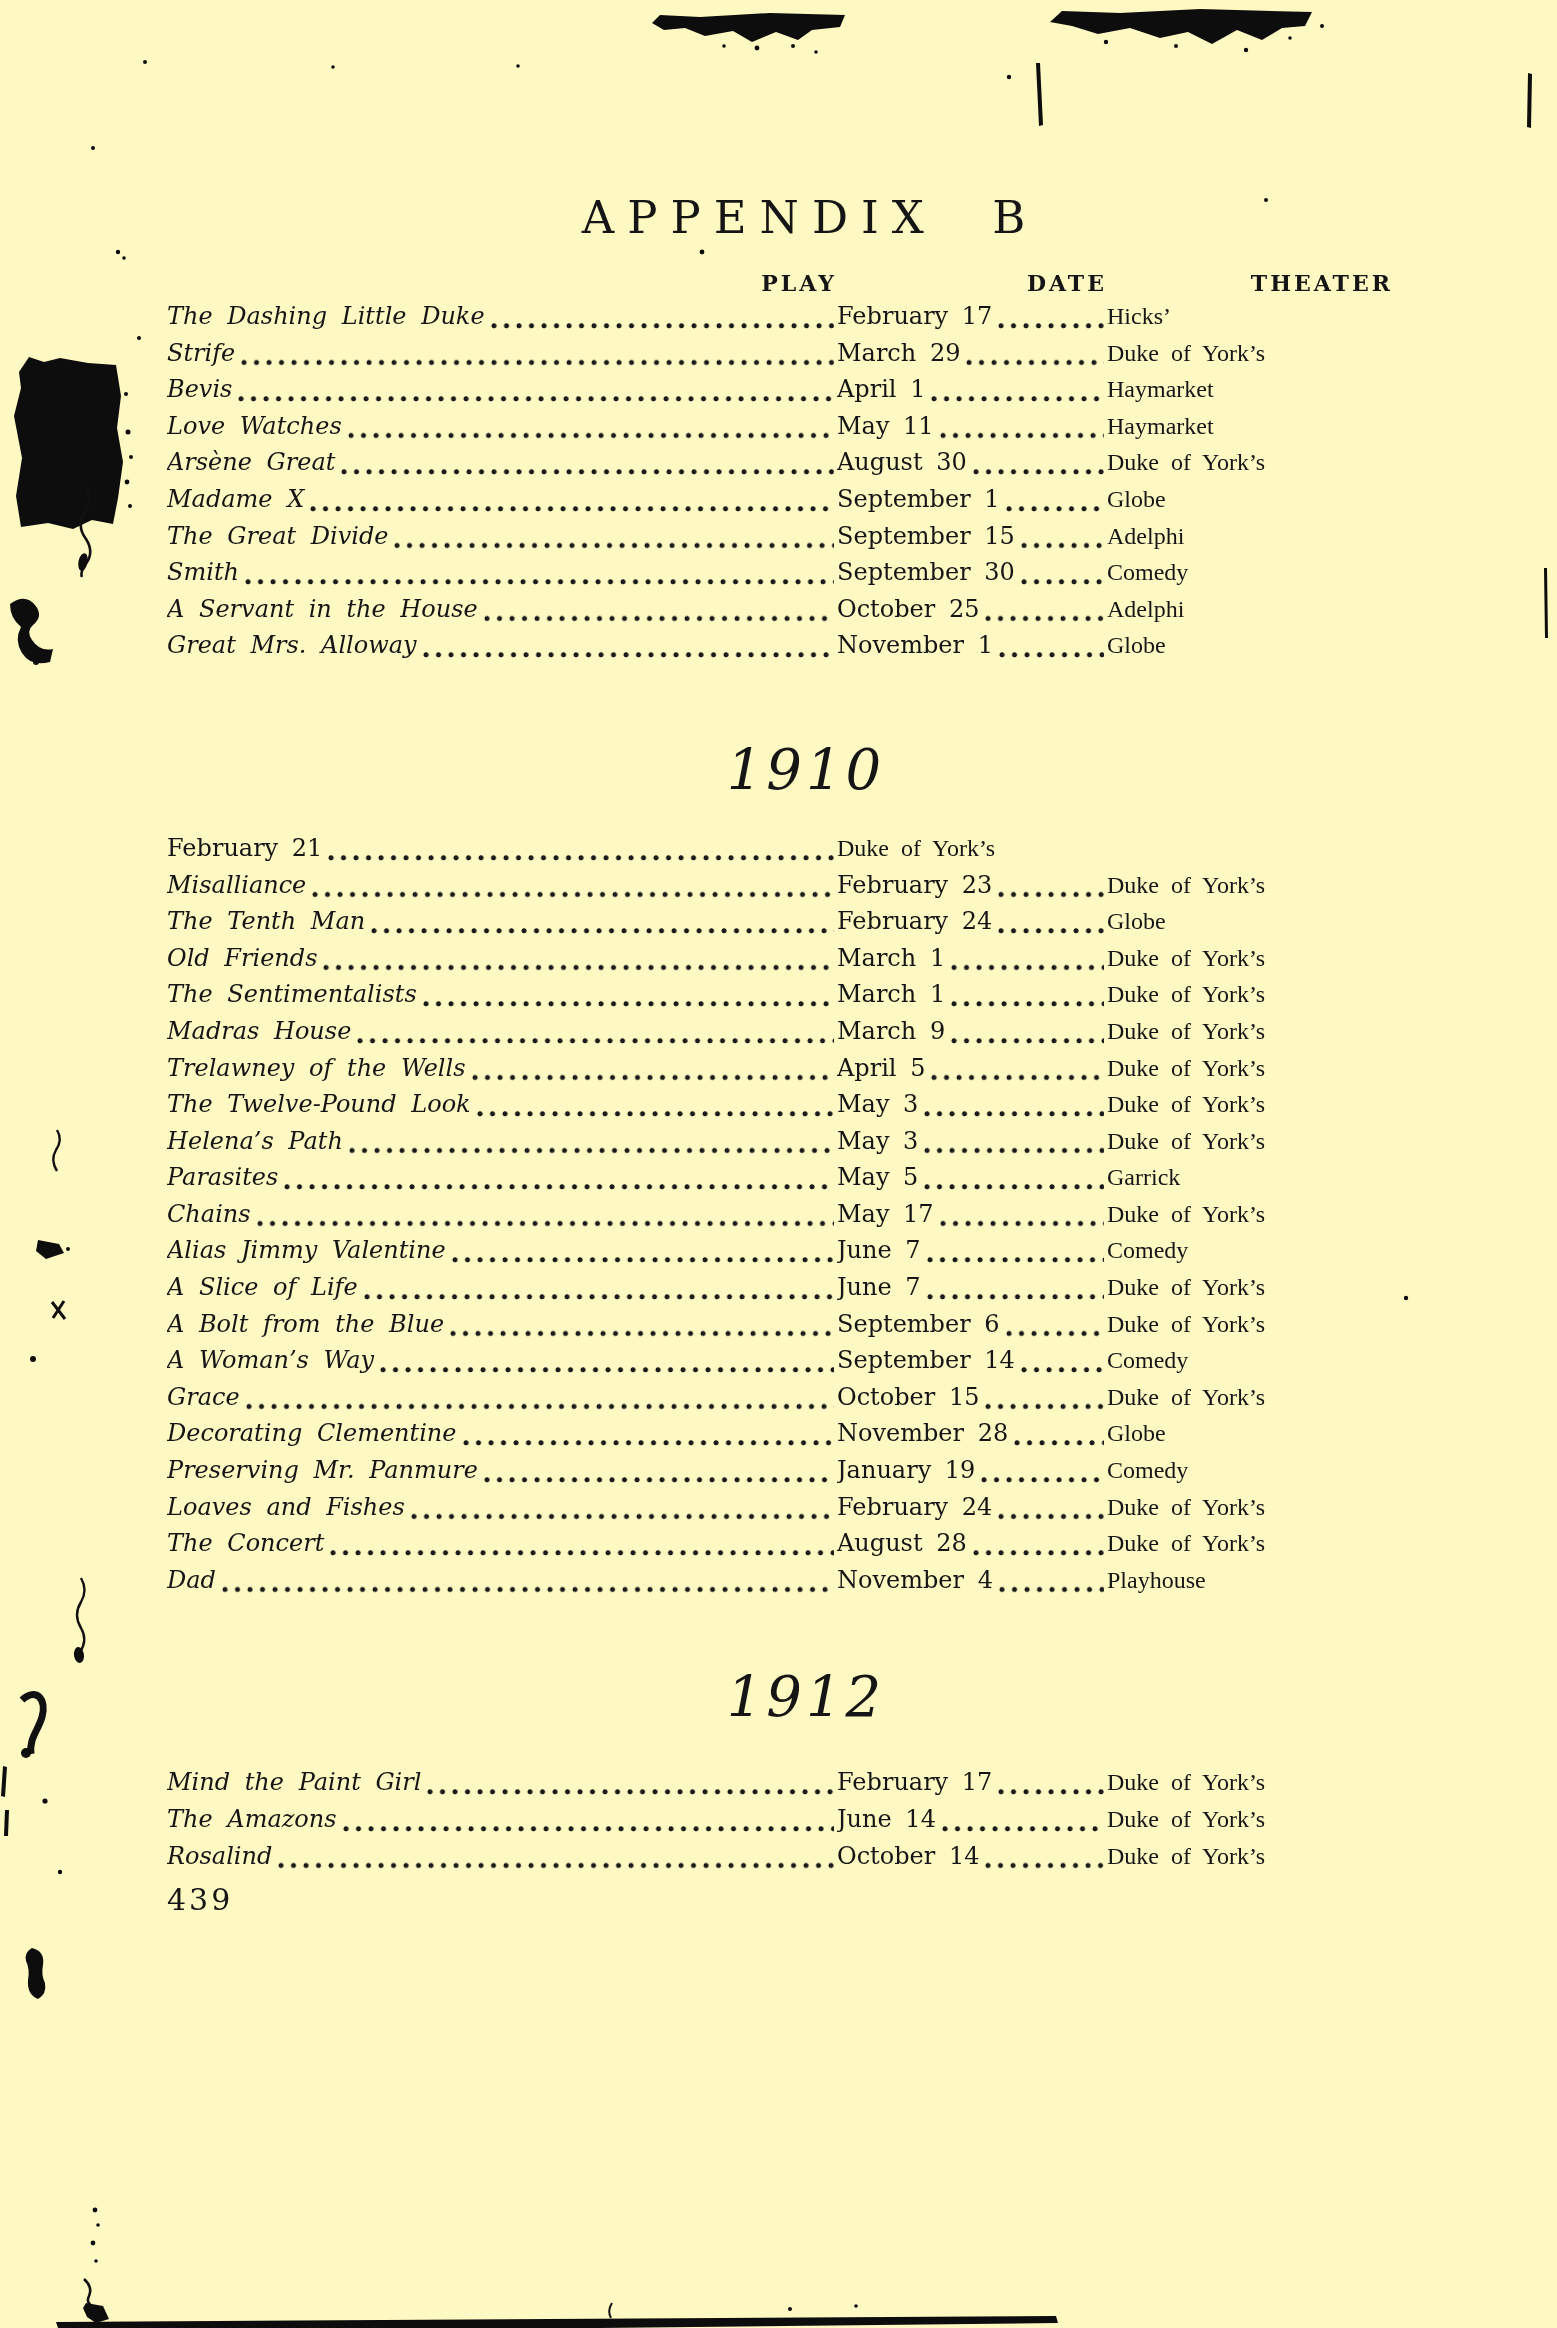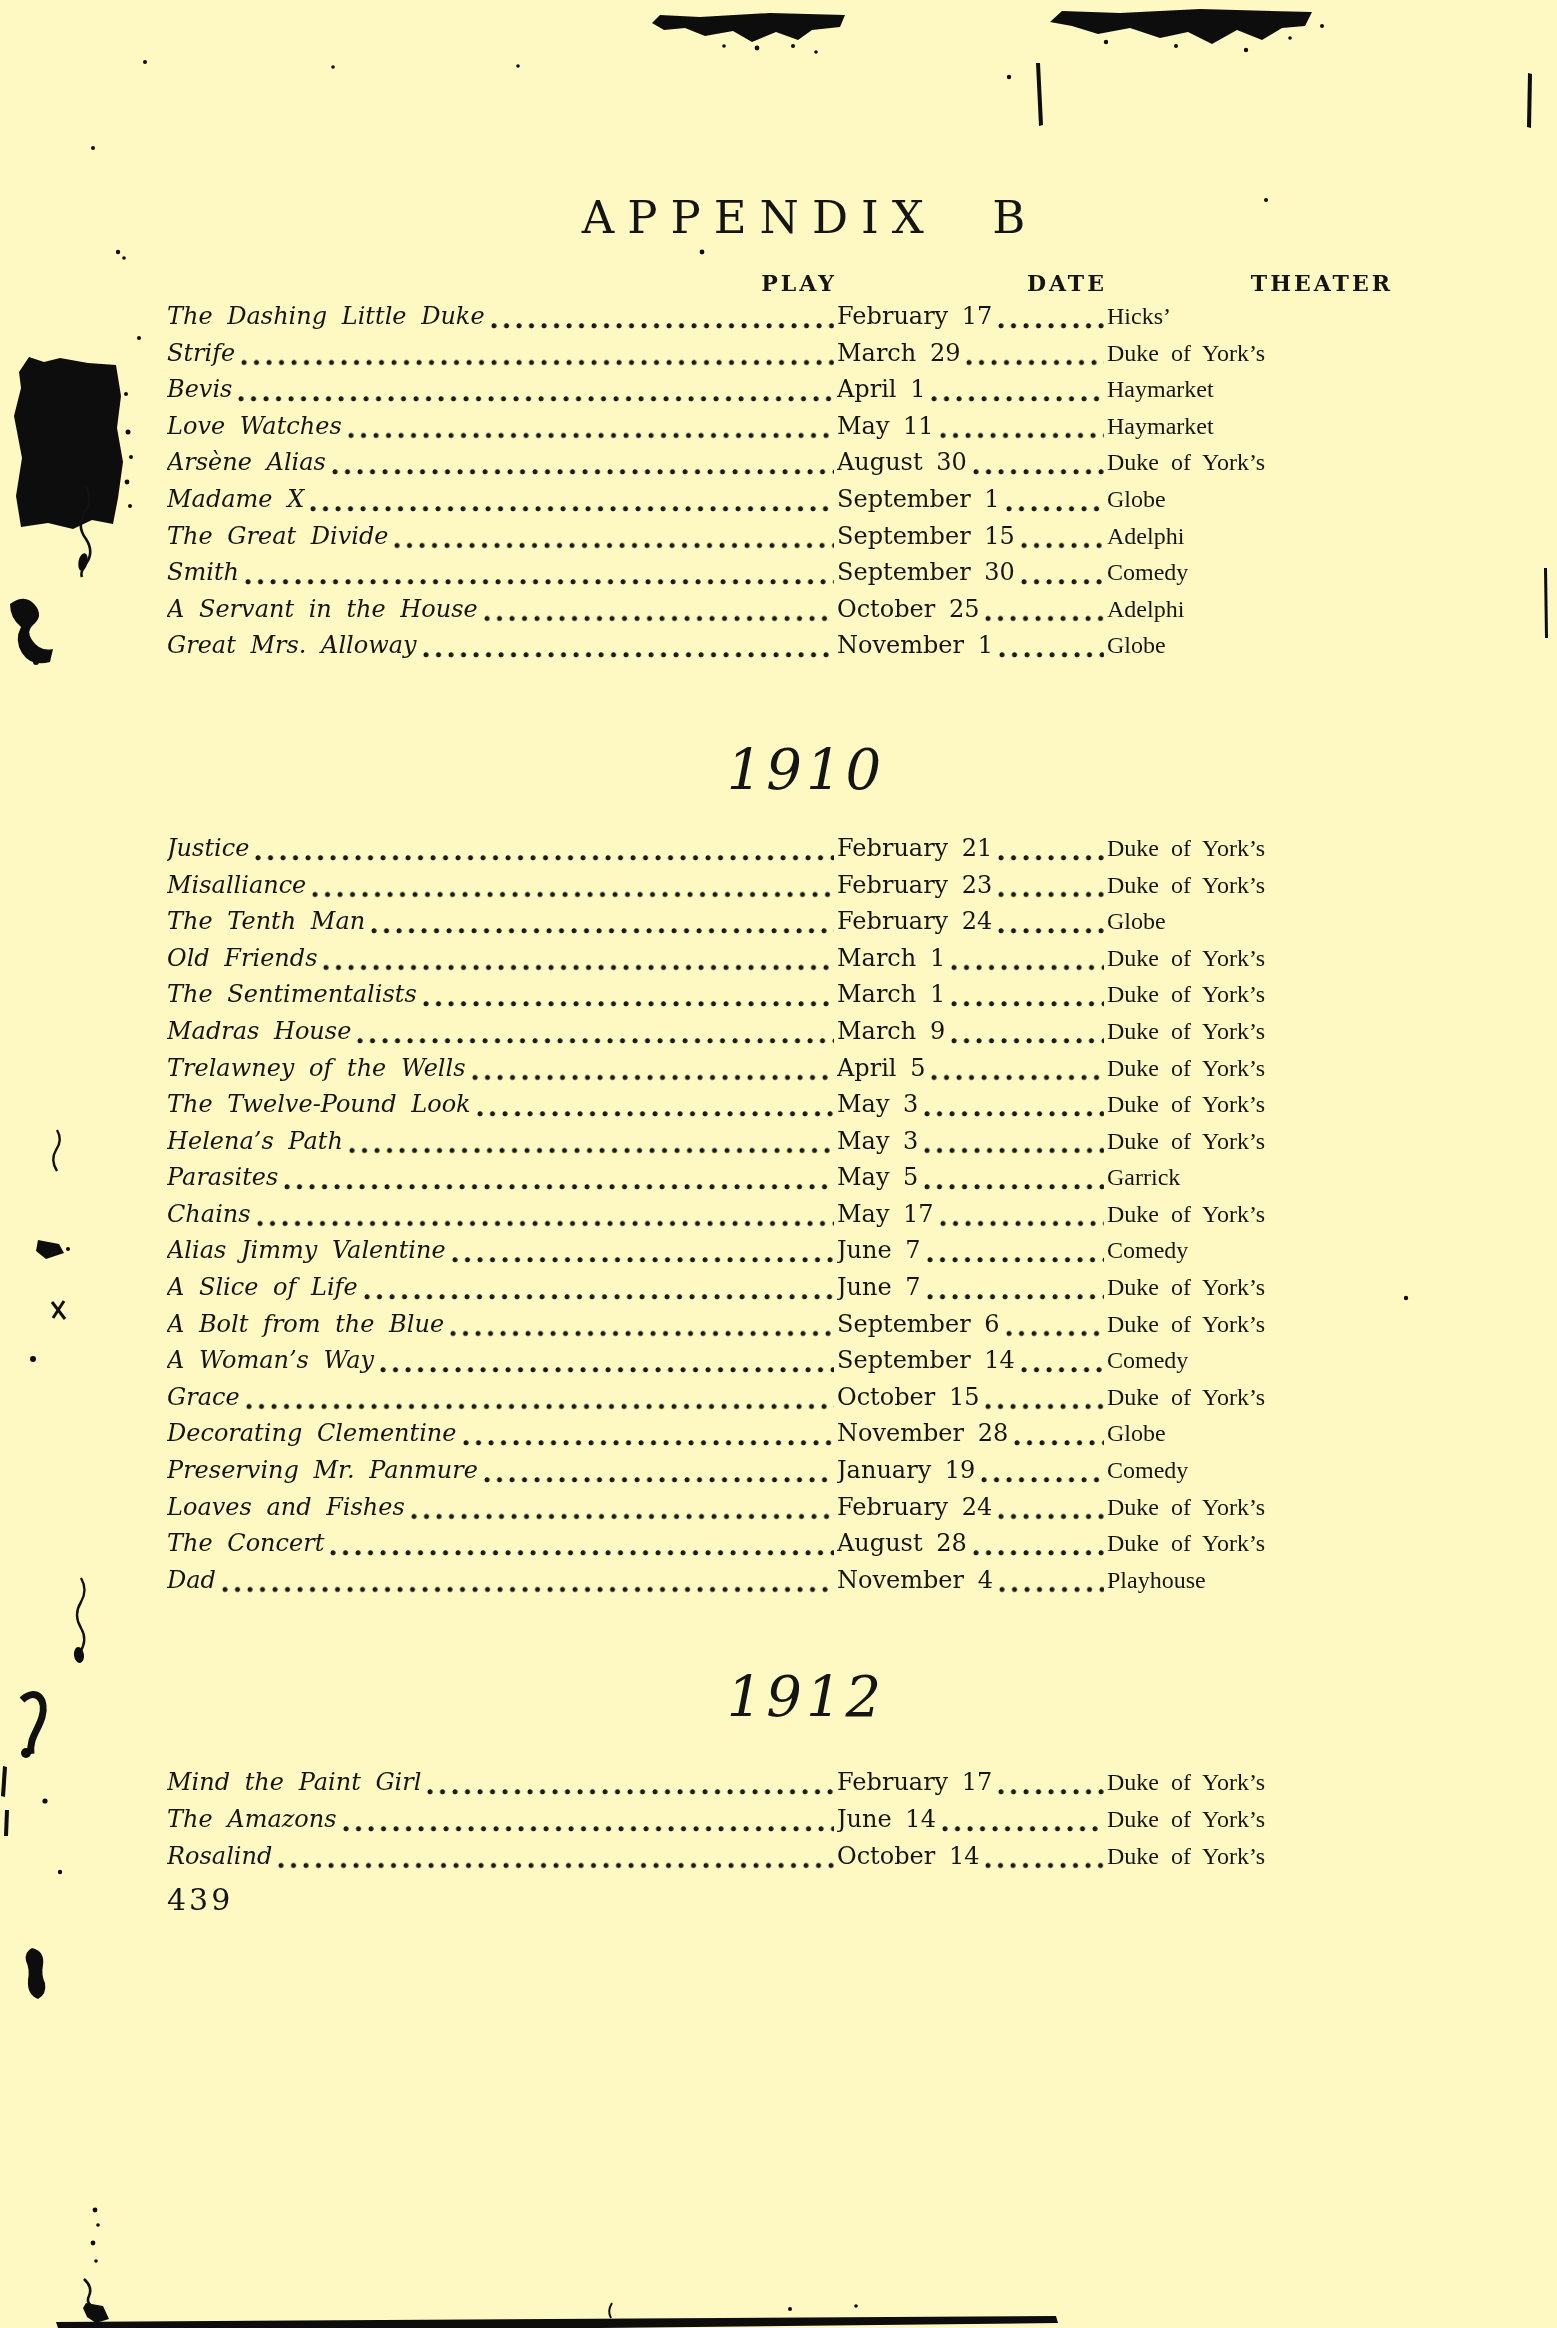--- a/index.html
+++ b/index.html
@@ -199,21 +199,21 @@
       <span class="date">May 11</span>
       <span class="leader"></span>
     </div>
     <div class="c3">
       <span class="theater">Haymarket</span>
     </div>
   </div>
 
   <div class="row">
     <div class="c1">
-      <span class="play">Arsène Alias</span>
+      <span class="play">Arsène Great</span>
       <span class="leader"></span>
     </div>
     <div class="c2">
       <span class="date">August 30</span>
       <span class="leader"></span>
     </div>
     <div class="c3">
       <span class="theater">Duke of York’s</span>
     </div>
   </div>
@@ -287,24 +287,20 @@
       <span class="theater">Globe</span>
     </div>
   </div>
 </div>
   </div>
 
   <div class="section">
     <h2 class="year">1910</h2>
     <div class="rows">
   <div class="row">
-    <div class="c1">
-      <span class="play">Justice</span>
-      <span class="leader"></span>
-    </div>
     <div class="c2">
       <span class="date">February 21</span>
       <span class="leader"></span>
     </div>
     <div class="c3">
       <span class="theater">Duke of York’s</span>
     </div>
   </div>
 
   <div class="row">

